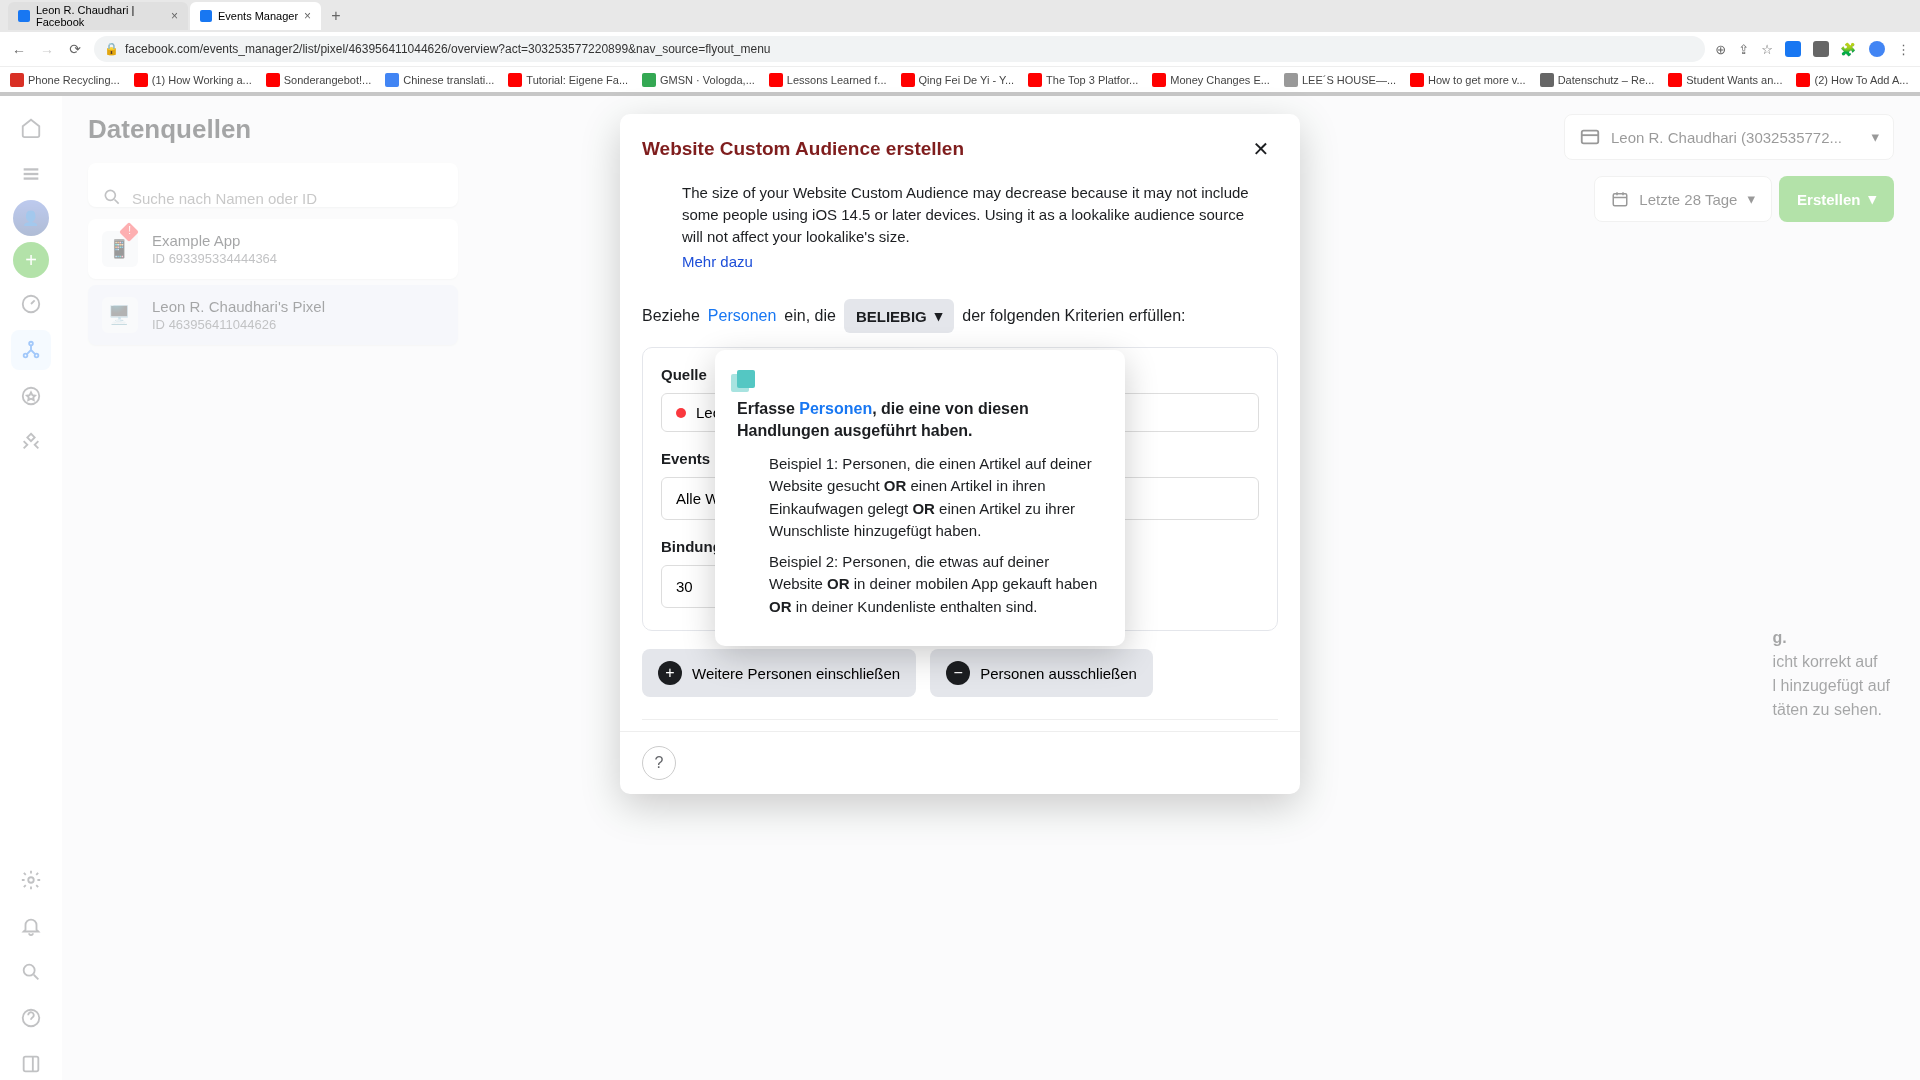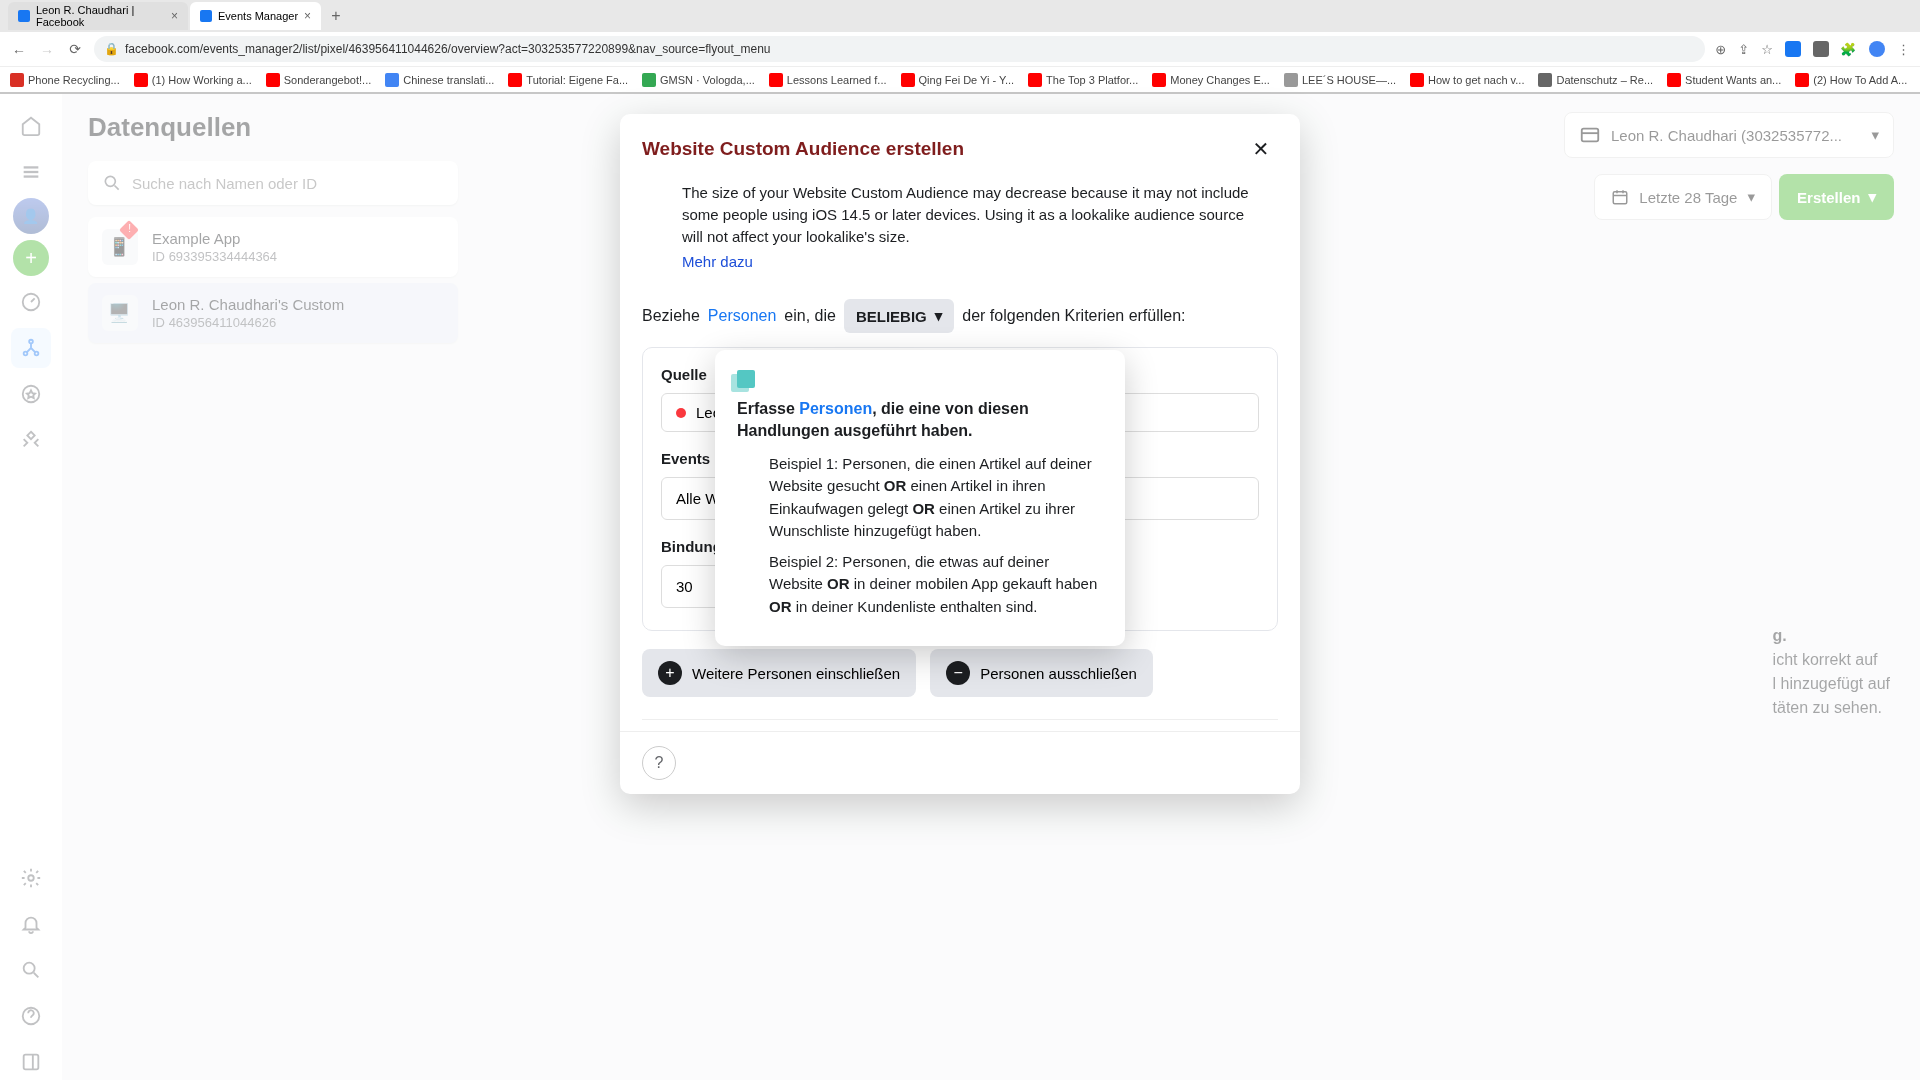--- a/index.html
+++ b/index.html
@@ -1,19 +1,19 @@
 <!DOCTYPE html>
 <html><head>
 <meta charset="utf-8">
 <style>
 * { margin: 0; padding: 0; box-sizing: border-box; font-family: Helvetica, Arial, sans-serif; }
 body { background: #f5f6f7; overflow: hidden; }
 
 
-.browser-chrome { background: #f1f1f1; border-bottom: 2px solid #737373; }
+.browser-chrome { background: #f1f1f1; border-bottom: 4px solid #737373; }
 .tab-strip { display: flex; align-items: center; height: 32px; padding-left: 8px; background: #e8e8e8; }
 .tab { display: flex; align-items: center; gap: 6px; height: 28px; padding: 0 10px; font-size: 11px; background: #e0e0e0; border-radius: 6px 6px 0 0; margin-right: 2px; max-width: 180px; }
 .tab.active { background: #fff; }
 .tab-favicon { width: 12px; height: 12px; background: #1877f2; border-radius: 2px; flex-shrink: 0; }
 .tab-close { font-size: 12px; color: #666; cursor: pointer; }
 .new-tab { font-size: 16px; color: #666; padding: 0 8px; cursor: pointer; }
 .addr-bar { display: flex; align-items: center; height: 34px; padding: 0 10px; gap: 10px; background: #fff; }
 .nav-btn { width: 18px; height: 18px; display: flex; align-items: center; justify-content: center; color: #666; font-size: 14px; cursor: pointer; }
 .url-field { flex: 1; height: 26px; display: flex; align-items: center; padding: 0 10px; background: #f1f3f4; border-radius: 13px; font-size: 12px; color: #333; }
 .url-icons { display: flex; gap: 12px; align-items: center; }
@@ -29,21 +29,21 @@
 .nav-icon { width: 40px; height: 40px; border-radius: 8px; display: flex; align-items: center; justify-content: center; color: #65676b; cursor: pointer; }
 .nav-icon.active { background: #e7f3ff; color: #1877f2; }
 .nav-icon svg { width: 22px; height: 22px; }
 .nav-spacer { flex: 1; }
 .avatar-circle { width: 36px; height: 36px; border-radius: 50%; background: linear-gradient(#5b7bd5,#3a5998); color: #fff; display: flex; align-items: center; justify-content: center; font-size: 14px; }
 .plus-circle { width: 36px; height: 36px; border-radius: 50%; background: #42b72a; color: #fff; display: flex; align-items: center; justify-content: center; font-size: 20px; cursor: pointer; }
 
 .main-content { flex: 1; padding: 18px 0 0 26px; position: relative; }
 .page-title { font-size: 26px; font-weight: 700; color: #1c1e21; margin-bottom: 18px; }
 .content-row { display: flex; gap: 16px; align-items: flex-start; }
-.search-bar { flex: 1; max-width: 370px; height: 44px; background: #fff; border-radius: 8px; display: flex; align-items: center; padding: 0 14px; gap: 10px; box-shadow: 0 1px 2px rgba(0,0,0,0.08); }
+.search-bar { flex: 1; max-width: 370px; height: 44px; background: #fff; border-radius: 8px; display: flex; align-items: flex-end; padding: 0 14px; gap: 10px; box-shadow: 0 1px 2px rgba(0,0,0,0.08); }
 .search-bar input { border: none; outline: none; font-size: 15px; flex: 1; color: #65676b; background: transparent; }
 
 .right-controls { display: flex; gap: 10px; position: absolute; right: 26px; top: 18px; }
 .account-select { height: 46px; padding: 0 14px; background: #fff; border: 1px solid #ddd; border-radius: 8px; display: flex; align-items: center; gap: 10px; font-size: 15px; min-width: 330px; cursor: pointer; }
 .account-select svg { width: 22px; height: 22px; }
 .date-range { height: 46px; padding: 0 16px; background: #fff; border: 1px solid #ddd; border-radius: 8px; display: flex; align-items: center; gap: 10px; font-size: 15px; cursor: pointer; position: absolute; right: 148px; top: 80px; }
 .create-btn { height: 46px; padding: 0 18px; background: #42b72a; color: #fff; border-radius: 8px; display: flex; align-items: center; gap: 8px; font-size: 15px; font-weight: 600; cursor: pointer; position: absolute; right: 26px; top: 80px; }
 
 .source-list { width: 370px; margin-top: 12px; }
 .source-item { background: #fff; border-radius: 8px; padding: 12px 14px; display: flex; align-items: center; gap: 14px; margin-bottom: 6px; box-shadow: 0 1px 2px rgba(0,0,0,0.06); cursor: pointer; position: relative; }
@@ -185,21 +185,21 @@
       <div class="bookmark">
         <span class="bm-icon" style="background:#ff0000"></span>
         <span>Money Changes E...</span>
       </div>
       <div class="bookmark">
         <span class="bm-icon" style="background:#999"></span>
         <span>LEE´S HOUSE—...</span>
       </div>
       <div class="bookmark">
         <span class="bm-icon" style="background:#ff0000"></span>
-        <span>How to get nach v...</span>
+        <span>How to get more v...</span>
       </div>
       <div class="bookmark">
         <span class="bm-icon" style="background:#666"></span>
         <span>Datenschutz – Re...</span>
       </div>
       <div class="bookmark">
         <span class="bm-icon" style="background:#ff0000"></span>
         <span>Student Wants an...</span>
       </div>
       <div class="bookmark">
@@ -324,21 +324,21 @@
             <div class="warn-badge"></div>
             <div class="source-icon">📱</div>
             <div class="source-info">
               <span class="source-name">Example App</span>
               <span class="source-id"><span>ID</span> <span>693395334444364</span></span>
             </div>
           </div>
           <div class="source-item selected">
             <div class="source-icon">🖥️</div>
             <div class="source-info">
-              <span class="source-name">Leon R. Chaudhari's Custom</span>
+              <span class="source-name">Leon R. Chaudhari's Pixel</span>
               <span class="source-id"><span>ID</span> <span>463956411044626</span></span>
             </div>
           </div>
         </div>
       </div>
     </div>
 
     <div class="bg-text">
       <b>g.</b><br>
       <span>icht korrekt auf</span><br>

